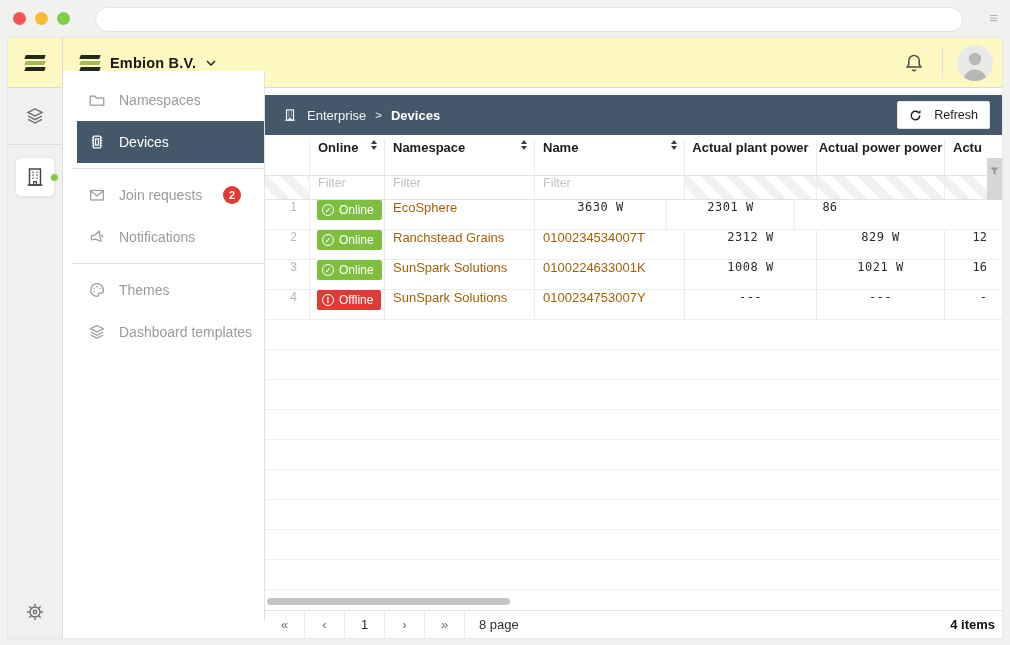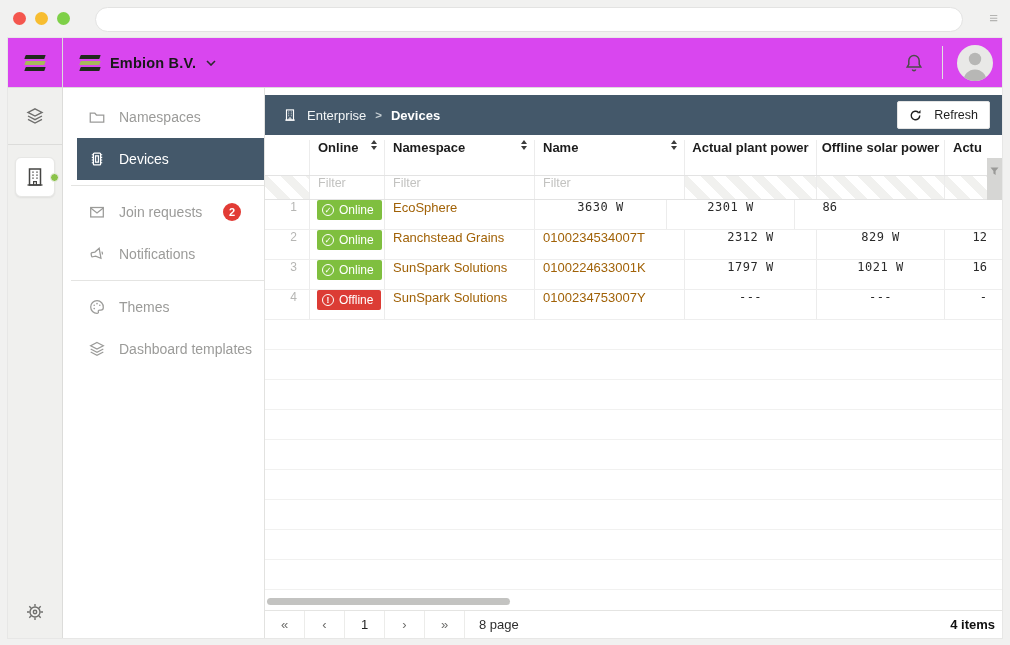--- a/index.html
+++ b/index.html
@@ -15,21 +15,21 @@
   .t-green { left:57px; background:#7ed048; }
   .url-bar { position:absolute; left:95px; top:7px; width:868px; height:25px; background:#fff;
              border:1px solid #e3e3e2; border-radius:13px; }
   .menu-glyph { position:absolute; right:12px; top:10px; color:#b4b4b2; font-size:15px; line-height:1; }
 
   
   .app { position:absolute; left:8px; top:38px; width:994px; height:600px; background:#fff;
          box-shadow:0 0 0 1px rgba(0,0,0,0.04); }
 
   
-  .app-header { position:absolute; top:0; left:0; width:994px; height:50px; background:#d946ef;
+  .app-header { position:absolute; top:0; left:0; width:994px; height:50px; background:#fef9c3;
                 border-bottom:1px solid #dcdcda; }
   .rail-logo-box { position:absolute; left:0; top:0; width:55px; height:49px; border-right:1px solid #dcdcda;
                    display:flex; align-items:center; justify-content:center; }
   .logo { width:20px; }
   .logo .bar { height:4px; margin:2px 0; transform:skewX(-20deg); border-radius:.5px; }
   .logo .b1,.logo .b3 { background:#20291c; }
   .logo .b2 { background:#a7b85c; }
   .company { position:absolute; left:72px; top:0; height:49px; display:flex; align-items:center; gap:10px; cursor:pointer; }
   .company-name { font-size:14.5px; font-weight:bold; color:#191919; letter-spacing:.2px; }
   .bell-btn { position:absolute; right:77px; top:14px; cursor:pointer; }
@@ -42,21 +42,21 @@
           border-right:1px solid #dcdcda; }
   .rail-section-top { height:57px; border-bottom:1px solid #dcdcda; display:flex; align-items:center; justify-content:center; cursor:pointer; }
   .rail-tile { position:absolute; left:7px; top:69px; width:40px; height:40px; background:#fff; border-radius:6px;
                border:1px solid #e7e7e5; box-shadow:0 1px 2px rgba(0,0,0,.07);
                display:flex; align-items:center; justify-content:center; cursor:pointer; }
   .rail-dot { position:absolute; right:-5px; top:15px; width:9px; height:9px; border-radius:50%;
               background:#8bc34a; border:1px solid #f0f0ee; }
   .rail-gear { position:absolute; bottom:16px; left:0; width:54px; display:flex; justify-content:center; cursor:pointer; }
 
   
-  .sidebar { position:absolute; left:55px; top:50px; width:202px; height:550px; background:#fff;
+  .sidebar { position:absolute; left:55px; top:33px; width:202px; height:550px; background:#fff;
              border-right:1px solid #e2e2e0; padding-top:8px; }
   .nav-item { height:42px; display:flex; align-items:center; padding-left:25px; gap:13px;
               color:#9b9b99; font-size:14px; cursor:pointer; }
   .nav-item.active { margin-left:14px; padding-left:11px; background:#44586a; color:#fff; }
   .nav-div { height:1px; background:#e4e4e2; margin:5px 0 5px 8px; }
   .nav-badge { margin-left:auto; margin-right:23px; width:18px; height:18px; border-radius:50%;
                background:#e23b35; color:#fff; font-size:11px; font-weight:bold;
                display:flex; align-items:center; justify-content:center; }
 
   
@@ -283,21 +283,21 @@
           <span>Name</span>
           <span class="sorter">
               <span class="tri-up"></span>
               <span class="tri-down"></span>
             </span>
         </div>
         <div class="cell c4 h-cell h-center">
           <span>Actual plant power</span>
         </div>
         <div class="cell c5 h-cell h-center">
-          <span>Offline solar power</span>
+          <span>Actual power power</span>
         </div>
         <div class="cell c6 h-cell h-clip">
           <span>Actu</span>
         </div>
       </div>
 
       <div class="g-row g-filter">
         <div class="cell c0 hatch"></div>
         <div class="cell c1 f-cell">Filter</div>
         <div class="cell c2 f-cell">Filter</div>
@@ -339,21 +339,21 @@
       <div class="g-row g-data">
         <div class="cell c0 cell-num">3</div>
         <div class="cell c1 cell-badge">
           <span class="badge online">
             <span class="ring">✓</span>
             <span>Online</span>
           </span>
         </div>
         <div class="cell c2 cell-text">SunSpark Solutions</div>
         <div class="cell c3 cell-text">0100224633001K</div>
-        <div class="cell c4 cell-mono">1797 W</div>
+        <div class="cell c4 cell-mono">1008 W</div>
         <div class="cell c5 cell-mono">1021 W</div>
         <div class="cell c6 cell-mono-clip">16</div>
       </div>
 
       <div class="g-row g-data">
         <div class="cell c0 cell-num">4</div>
         <div class="cell c1 cell-badge">
           <span class="badge offline">
             <span class="ring">!</span>
             <span>Offline</span>

